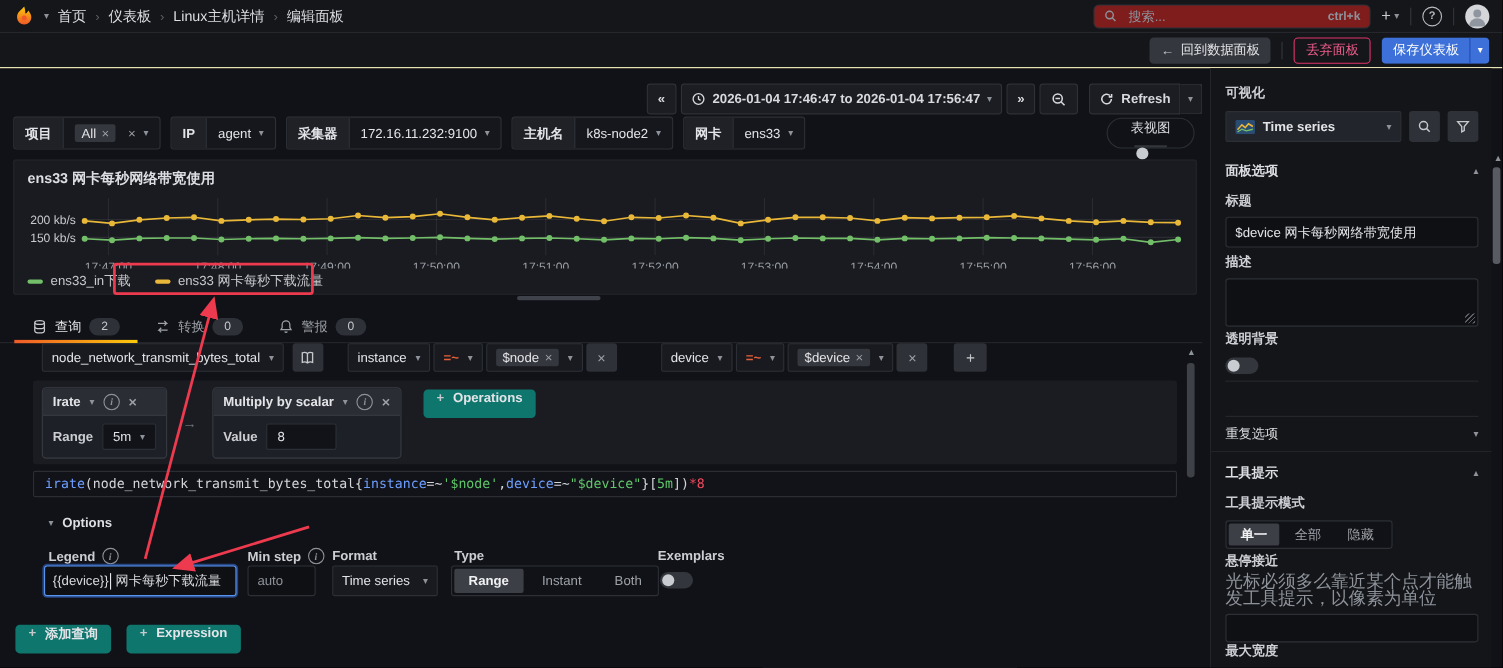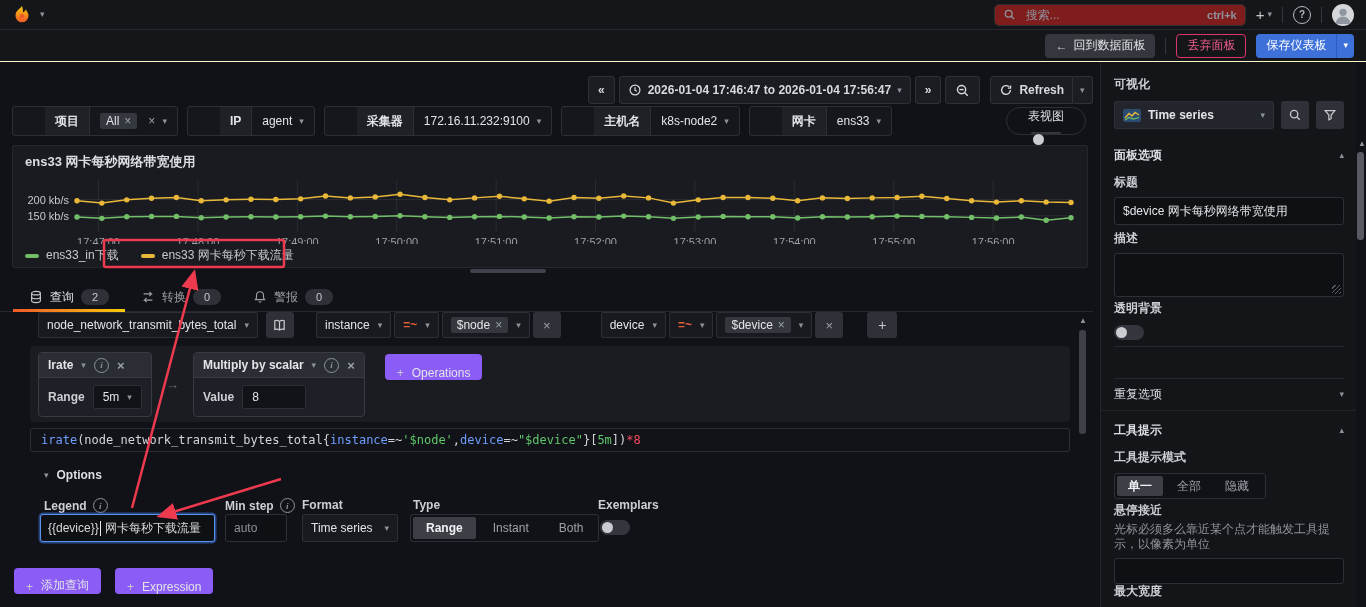--- a/index.html
+++ b/index.html
@@ -56,21 +56,21 @@
         border-radius:3px;padding:0 8px;box-sizing:border-box;color:#d8d9dd;cursor:pointer;font-weight:bold;}
   .tbtn.icon-only{padding:0 9px;}
   #timebar{position:absolute;top:76px;left:588px;display:flex;gap:4px;align-items:center;}
   .refresh-grp{display:flex;}
   .refresh-grp .tbtn{border-radius:3px 0 0 3px;}
   .refresh-grp .tbtn.chevpart{border-left:none;border-radius:0 3px 3px 0;padding:0 7px;}
 
   
   #filterbar{position:absolute;top:106px;left:12px;display:flex;gap:9px;align-items:center;}
   .fgroup{display:flex;align-items:stretch;height:30px;border:1px solid #2c3036;border-radius:3px;
-          overflow:hidden;box-sizing:border-box;background:#16171c;padding-left:32px;}
+          overflow:hidden;box-sizing:border-box;background:#16171c;}
   .flabel{display:flex;align-items:center;padding:0 10px;background:#1f2127;border-right:1px solid #2c3036;
           color:#e3e4e8;font-weight:bold;}
   .fvalue{display:flex;align-items:center;gap:7px;padding:0 10px;color:#e3e4e8;cursor:pointer;}
   .chip{display:flex;align-items:center;gap:5px;background:#34373d;border-radius:2px;padding:1px 6px;color:#e3e4e8;}
   .chip .x{color:#9da1a8;cursor:pointer;}
   .chip .x::before{content:"×";}
   .fclear{color:#9da1a8;cursor:pointer;margin-left:4px;}
   .fclear::before{content:"×";}
   #tableview{position:absolute;top:107px;left:1006px;width:80px;height:28px;border:1px solid #2c3036;
              border-radius:14px;display:flex;align-items:center;justify-content:center;gap:7px;box-sizing:border-box;flex-direction:column;}
@@ -138,43 +138,43 @@
                 box-sizing:border-box;cursor:text;}
   .caret{width:1px;height:15px;background:#e8e9ec;margin:0 1px;}
   .txtinput{height:28px;background:#0f1014;border:1px solid #2c3036;border-radius:3px;color:#e3e4e8;
             padding:0 8px;box-sizing:border-box;font-family:inherit;font-size:12px;outline:none;}
   .txtinput::placeholder{color:#8e929a;}
   .seg{display:flex;height:28px;border:1px solid #2c3036;border-radius:3px;background:#111217;
        box-sizing:border-box;overflow:hidden;align-items:stretch;}
   .seg .opt{display:flex;align-items:center;padding:0 15px;color:#9da1a8;cursor:pointer;}
   .seg .opt.on{background:#3c3f46;color:#f0f1f3;border-radius:2px;margin:2px;padding:0 13px;font-weight:bold;}
   #footer-btns{position:absolute;left:14px;top:568px;display:flex;gap:14px;}
-  .fbtn{display:flex;align-items:flex-end;gap:8px;height:26px;background:#8b5cf6;border-radius:4px;
-        padding:0 12px;color:#e3e4e8;cursor:pointer;font-weight:normal;}
+  .fbtn{display:flex;align-items:flex-start;gap:8px;height:26px;background:#0f766e;border-radius:4px;
+        padding:0 12px;color:#e3e4e8;cursor:pointer;font-weight:bold;}
   .fbtn .p::before{content:"+";color:#c7c9cd;}
 
   
   .sb-thumb{position:absolute;border-radius:3px;background:#4a4d53;}
   .sb-arrow{position:absolute;color:#8e929a;font-size:8px;line-height:1;}
 
   
   #sidebar{position:absolute;left:1100px;top:62px;width:256px;height:545px;background:#141519;
            border-left:1px solid #222428;box-sizing:border-box;overflow:hidden;}
   .sb-pad{padding-left:13px;padding-right:13px;}
   .sb-label{color:#ccced3;font-weight:bold;}
   .sb-h{display:flex;align-items:center;justify-content:space-between;color:#dcdee3;font-weight:bold;cursor:pointer;}
   .sb-row{display:flex;align-items:center;justify-content:space-between;color:#dcdee3;cursor:pointer;}
   .sb-input{width:230px;height:28px;background:#0f1014;border:1px solid #2c3036;border-radius:3px;
             color:#e3e4e8;padding:0 8px;box-sizing:border-box;font-family:inherit;font-size:12px;outline:none;}
   .sb-textarea{width:230px;height:44px;background:#0f1014;border:1px solid #2c3036;border-radius:3px;
             box-sizing:border-box;position:relative;}
   .ta-corner{position:absolute;right:2px;bottom:2px;width:9px;height:9px;
      background:repeating-linear-gradient(135deg,transparent 0 2px,#5c6066 2px 3px);cursor:nwse-resize;}
   .hr{border-top:1px solid #26282e;}
-  .desc-text{color:#8e939b;font-size:12px;line-height:15px;width:232px;}
+  .desc-text{color:#8e939b;font-size:16px;line-height:15px;width:232px;}
 
   
   #anno{position:absolute;left:0;top:0;z-index:90;pointer-events:none;}
 </style>
 </head>
 <body>
 
 <div id="app">
 
   <header id="topnav">
@@ -185,20 +185,29 @@
               <linearGradient id="fl" x1="0" y1="0" x2="0" y2="1">
             <stop offset="0" stop-color="#fbca0a"></stop>
                 <stop offset="1" stop-color="#f05a28"></stop>
               </linearGradient>
             </defs>
           <path d="M10 1C7.5 4.5 3.5 5.5 3.5 10.8a6.5 6.5 0 0 0 13 0c0-2.6-1.3-4-2.7-6.2-.9 1.7-1.8 2.6-2.8 2.6 0-2.6-.4-4.4-1-6.2z" fill="url(#fl)"></path>
           <circle cx="10" cy="11.3" r="2.3" fill="#f05a28"></circle>
         </svg>
       </span>
       <span class="chev"></span>
+      <nav class="crumbs">
+        <span class="crumb">首页</span>
+        <span class="crumb-sep"></span>
+        <span class="crumb">仪表板</span>
+        <span class="crumb-sep"></span>
+        <span class="crumb">Linux主机详情</span>
+        <span class="crumb-sep"></span>
+        <span class="crumb dim">编辑面板</span>
+      </nav>
     </div>
     <div class="nav-right">
       <div class="searchbox">
         <span>
           <svg width="13" height="13" viewBox="0 0 16 16" fill="none" stroke="#8e929a" stroke-width="1.6">
             <circle cx="7" cy="7" r="4.2"></circle>
               <line x1="10.2" y1="10.2" x2="13.6" y2="13.6"></line>
             </svg>
         </span>
         <input placeholder="搜索..." style="">

